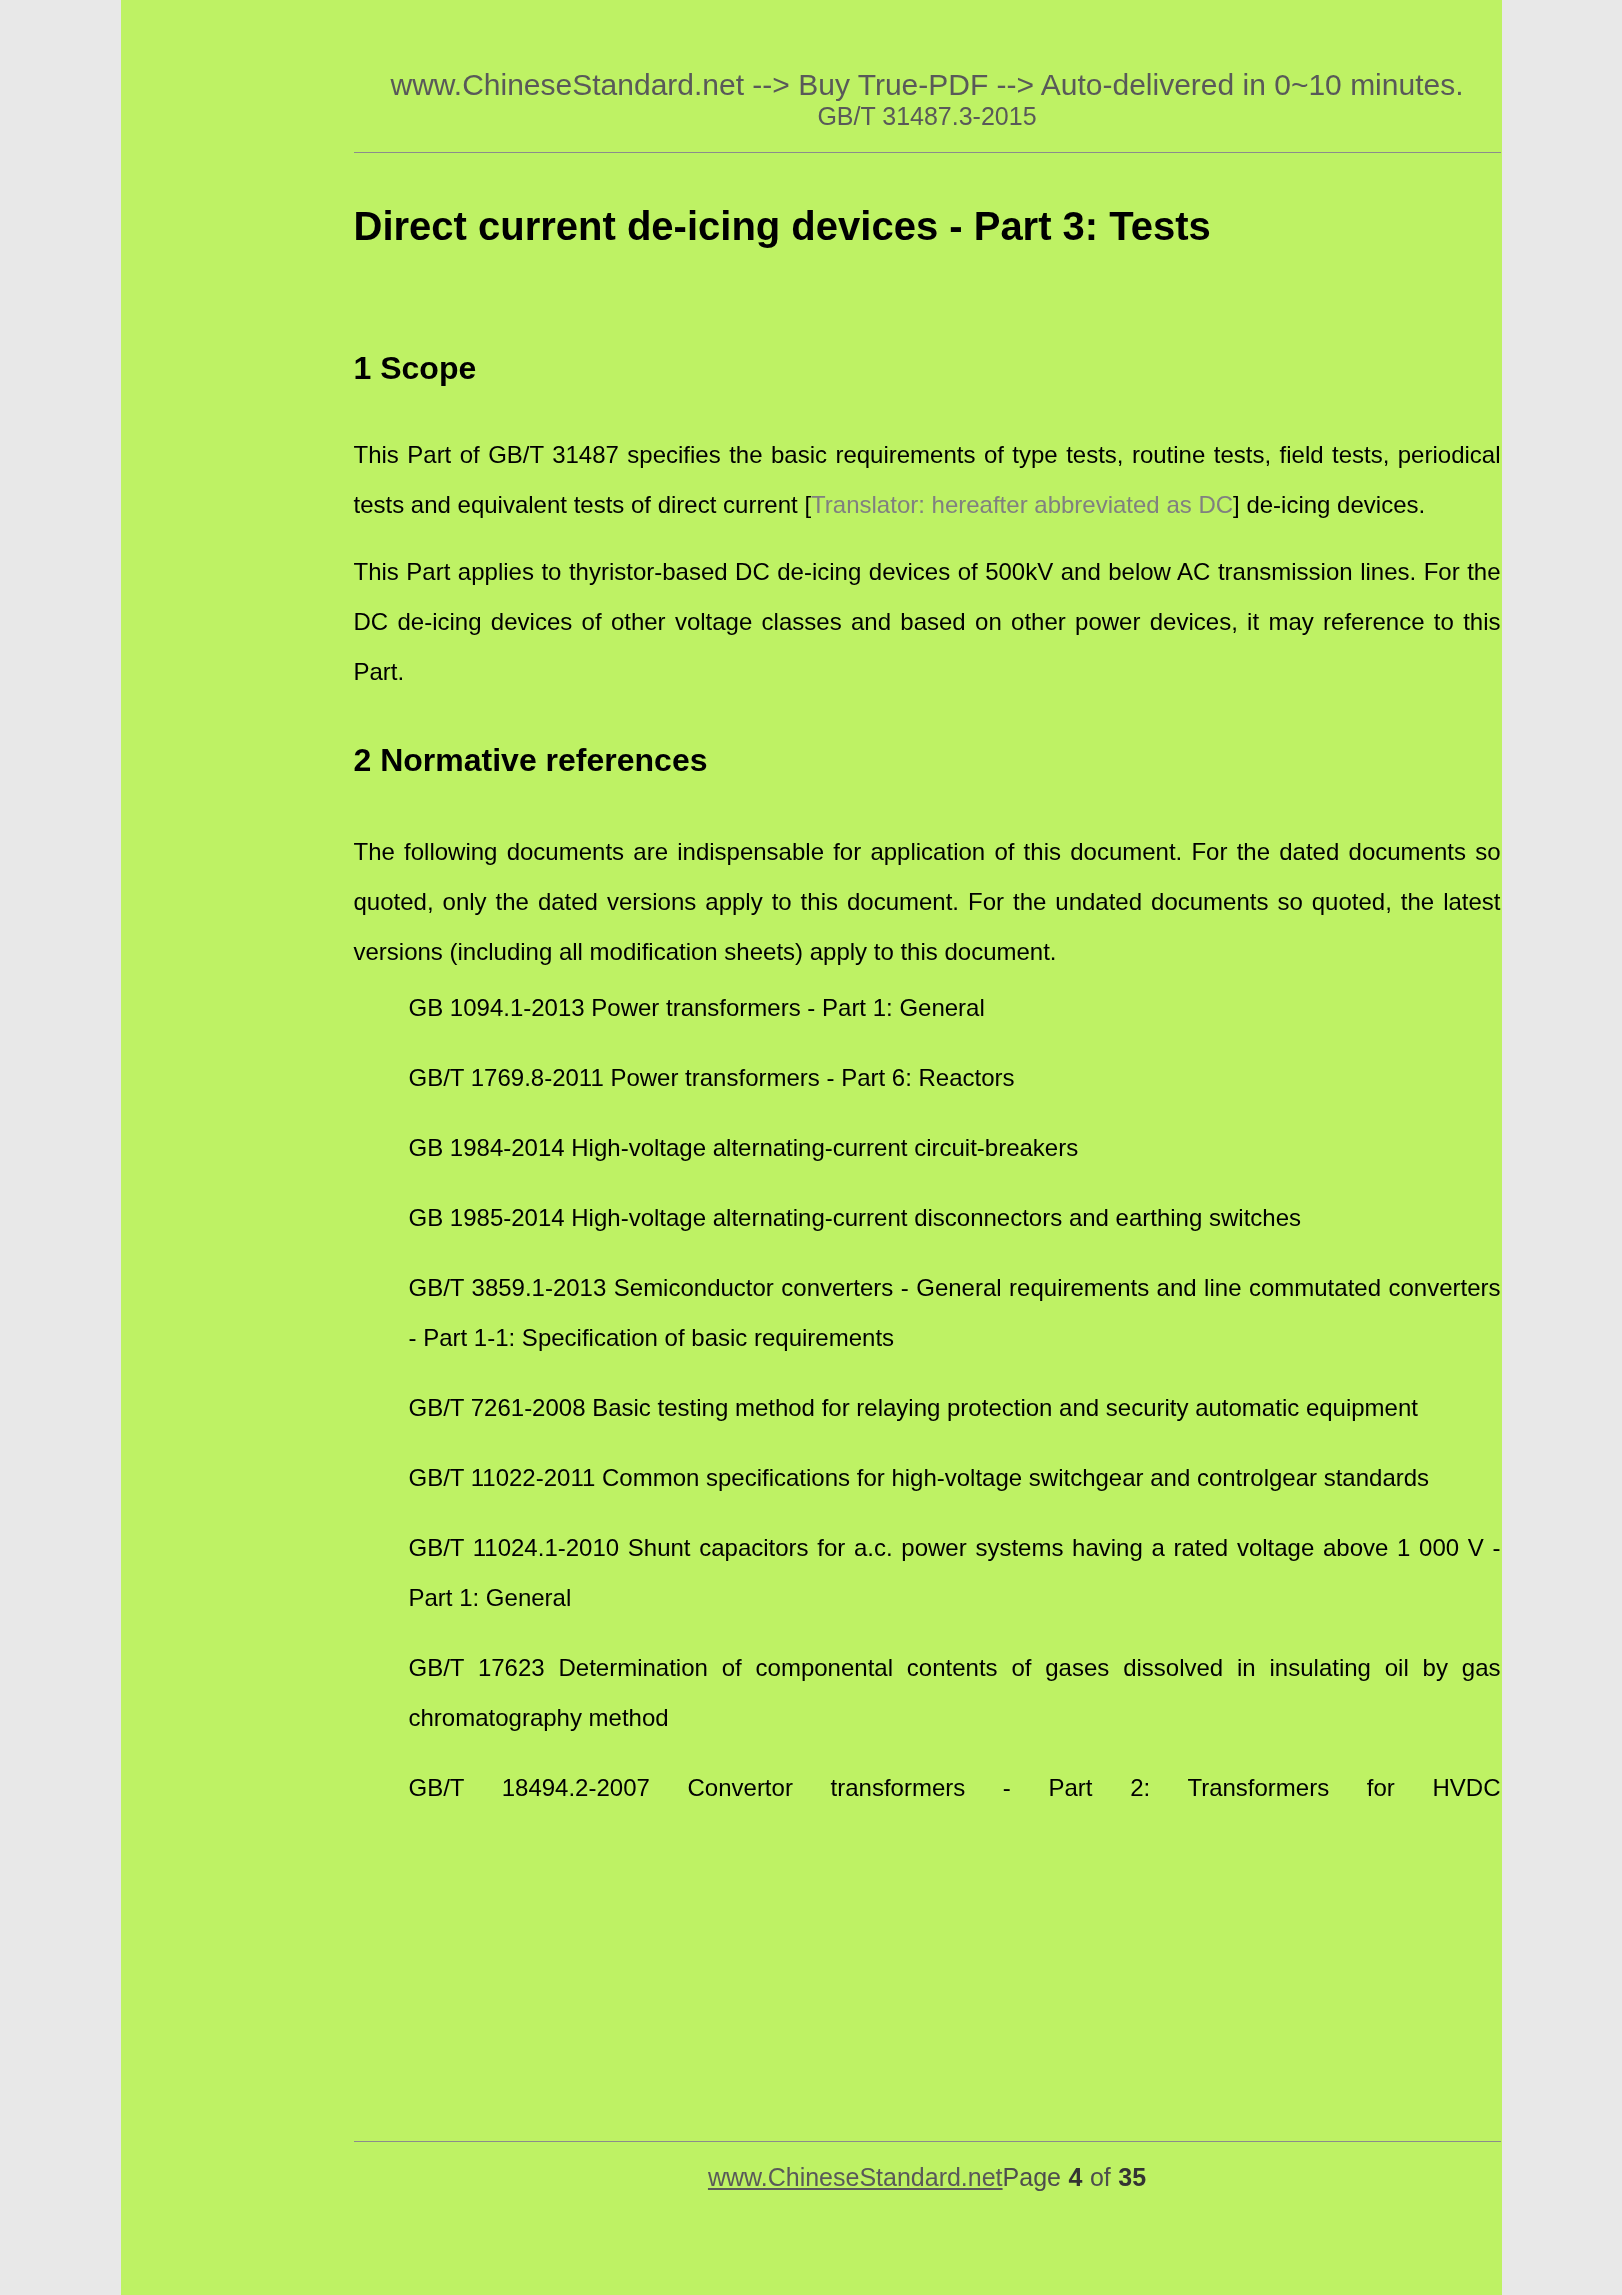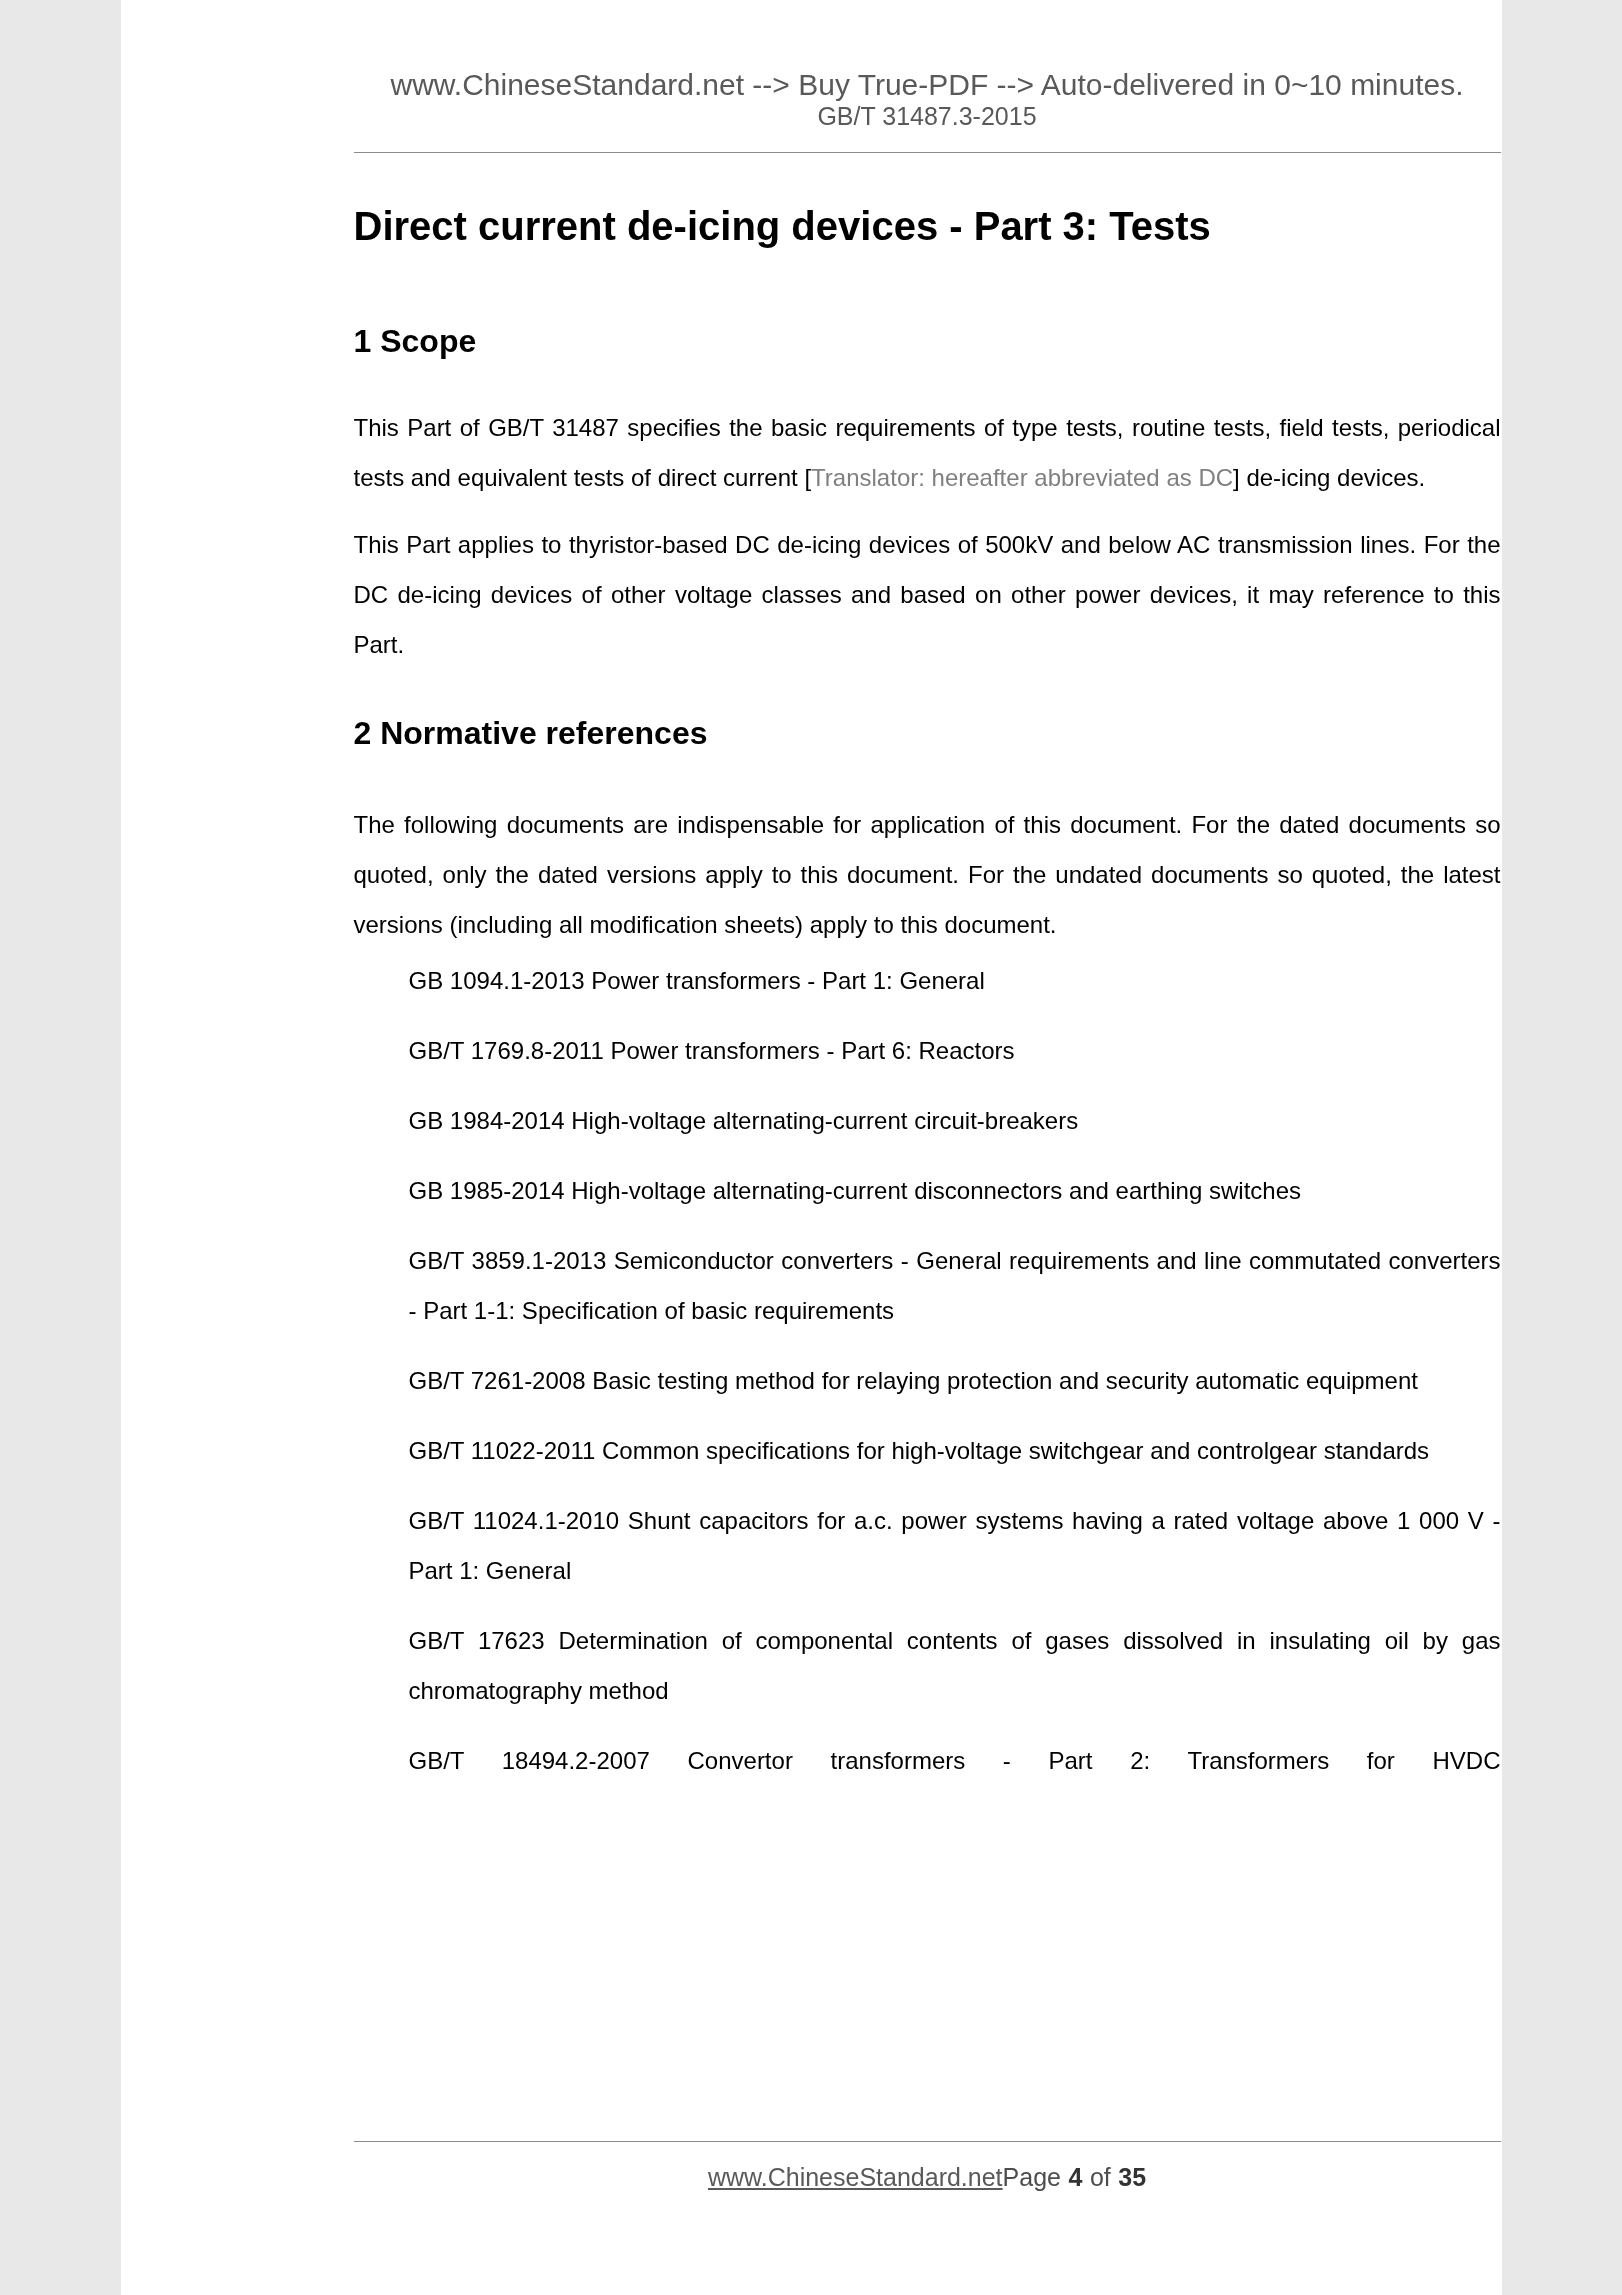--- a/index.html
+++ b/index.html
@@ -1,36 +1,36 @@
 <!DOCTYPE html>
 <html style="font-size:13.3px"><head>
 <meta charset="utf-8">
 <style>
   html,body{margin:0;padding:0;background:#e8e8e8;}
   .page{
     position:relative;
     width:1381px;height:2295px;
-    background:#ffffff;
+    background:#bef264;
     font-family:"Liberation Sans", sans-serif;
     color:#000;
     overflow:hidden;
     margin:0 auto;
   }
   .content{position:absolute;left:233px;top:0;width:1147px;}
   .header{text-align:center;padding-top:67px;color:#595959;}
   .header-promo{font-size:30px;line-height:35px;}
   .header-doc{font-size:25px;line-height:28px;}
   .top-rule{border:none;border-top:1.7px solid #8c8c8c;margin:22px 0 0 0;}
   .doc-title{
     margin-top:50px;
     font-size:40px;line-height:46px;
     font-weight:700;color:#000;
   }
   .section-heading{font-size:32px;line-height:37px;font-weight:700;color:#000;}
-  .heading-scope{margin-top:74px;}
+  .heading-scope{margin-top:101px;}
   .heading-normative{margin-top:45px;}
   .para{font-size:24px;line-height:50px;text-align:justify;color:#000;}
   .para-scope-1{margin-top:43px;}
   .para-scope-2{margin-top:16.7px;}
   .para-normative-intro{margin-top:48px;}
   .muted{color:#808080;}
   .ref-list{margin:0;padding:0;}
   .ref-item{
     margin:20px 0 0 55px;
     font-size:24px;line-height:50px;

